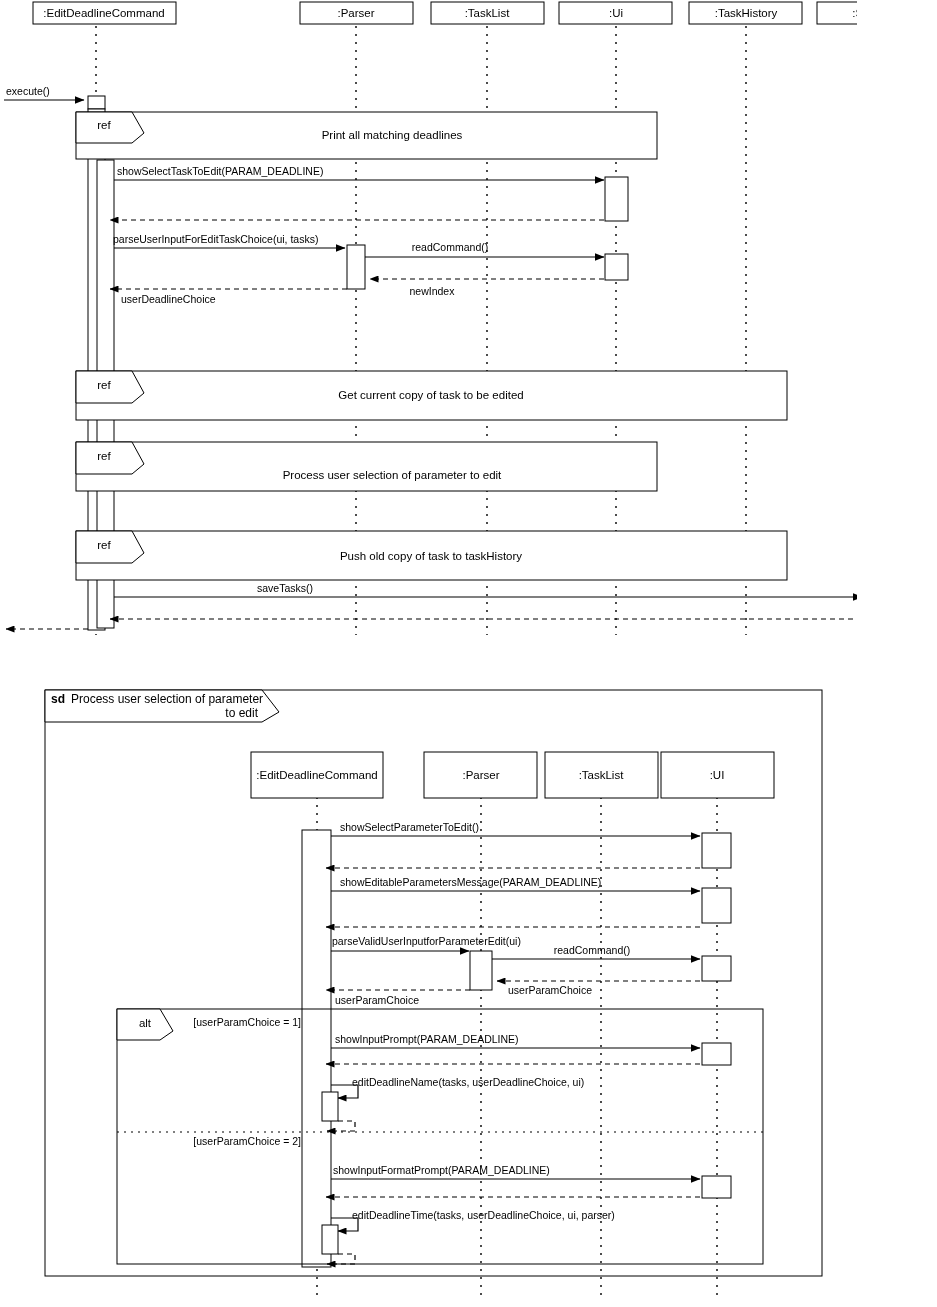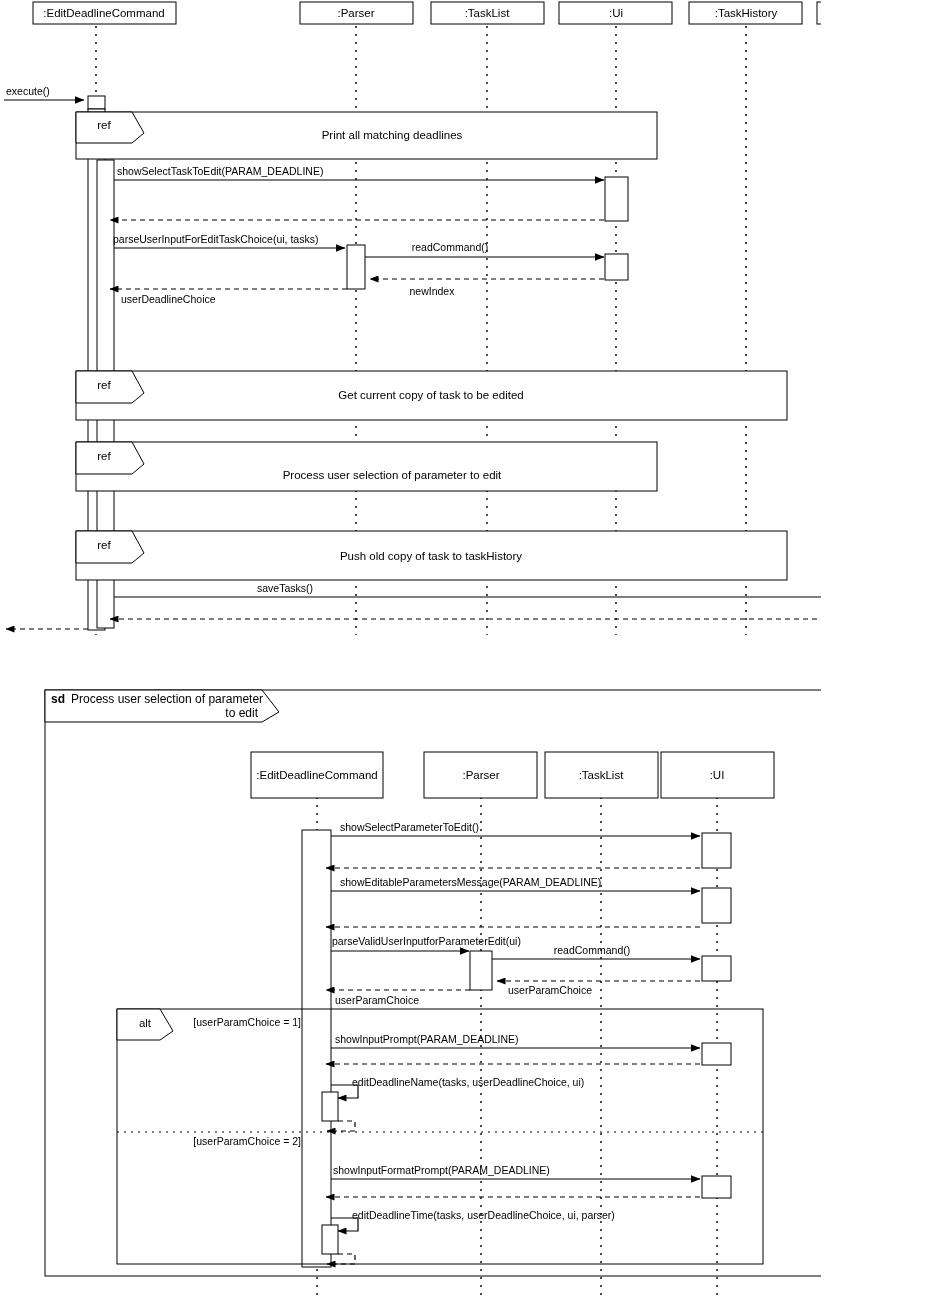--- a/index.html
+++ b/index.html
@@ -10,20 +10,21 @@
   body {
     font-family: "Liberation Sans", sans-serif;
     color: #000000;
   }
   #canvas {
     position: relative;
     width: 821px;
     height: 1307px;
     background: #ffffff;
     overflow: hidden;
+    padding-left: 36px;
   }
   svg.diagram {
     position: absolute;
     left: 0;
     top: 0;
     width: 937px;
     height: 1307px;
   }
   .lifeline-box {
     fill: #ffffff;

